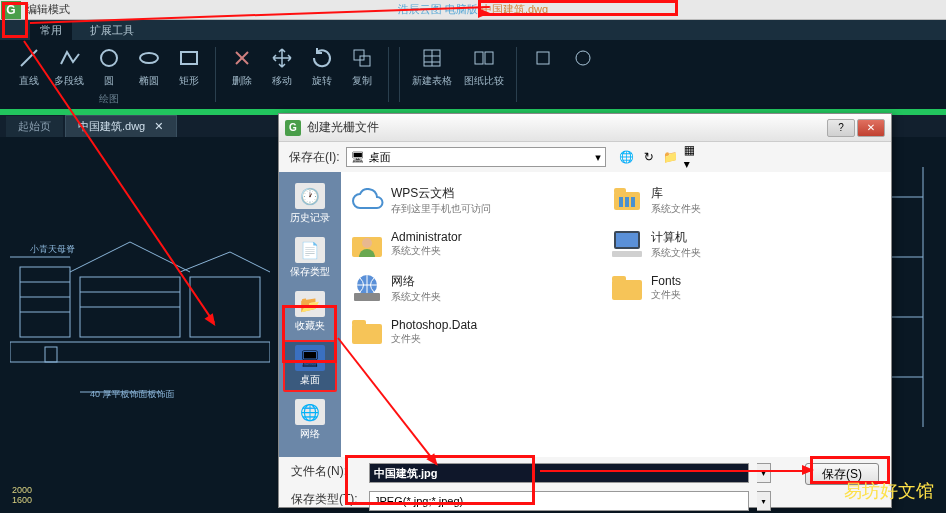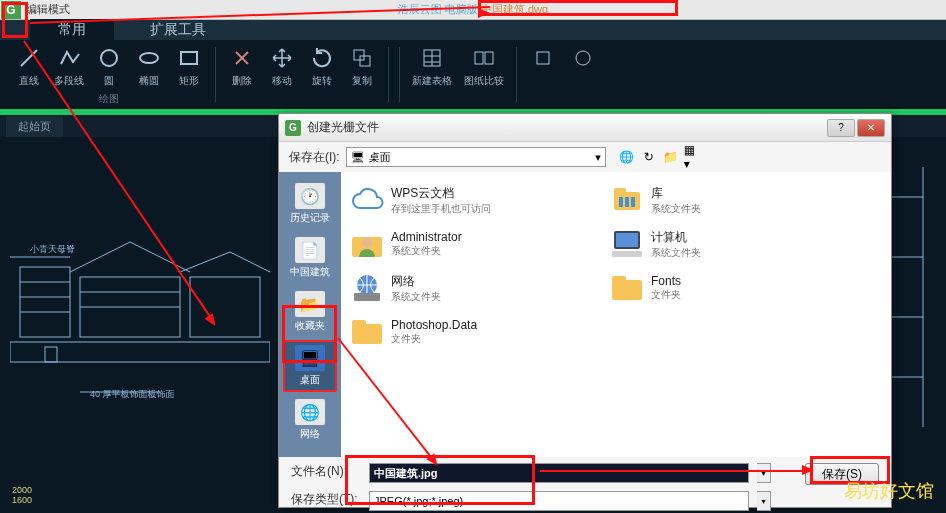--- a/index.html
+++ b/index.html
@@ -7,21 +7,21 @@
   
   
   .topbar { height: 20px; background: #e8e8e8; display: flex; align-items: center; border-bottom: 1px solid #bbb; }
   .app-icon { width: 20px; height: 18px; background: #4a9e4a; margin: 1px; display: flex; align-items: center; justify-content: center; color: #fff; font-size: 12px; font-weight: bold; }
   .mode-label { font-size: 11px; color: #333; margin-left: 4px; }
   .title-center { position: absolute; left: 50%; transform: translateX(-50%); font-size: 11px; color: #5aa9d6; }
   .title-center .orange { color: #d4843a; }
   
   
   .ribbon-tabs { height: 20px; background: #1a2f3e; display: flex; align-items: center; padding-left: 30px; gap: 8px; }
-  .ribbon-tab { font-size: 14px; color: #b0c4d0; padding: 2px 28px; cursor: pointer; }
+  .ribbon-tab { font-size: 11px; color: #b0c4d0; padding: 2px 10px; cursor: pointer; }
   .ribbon-tab.active { background: #0a1824; }
   
   
   .ribbon { height: 75px; background: #0a1824; display: flex; align-items: flex-start; padding: 2px 10px; gap: 4px; border-bottom: 6px solid #22c55e; position: relative; }
   .ribbon-group-wrap { display: flex; flex-direction: column; align-items: center; }
   .ribbon-group { display: flex; gap: 2px; }
   .ribbon-btn { width: 38px; display: flex; flex-direction: column; align-items: center; cursor: pointer; padding: 2px; }
   .ribbon-icon { width: 28px; height: 28px; display: flex; align-items: center; justify-content: center; }
   .ribbon-icon svg { width: 24px; height: 24px; }
   .ribbon-label { font-size: 10px; color: #a0b8c8; margin-top: 2px; }
@@ -225,20 +225,21 @@
           <svg viewBox="0 0 24 24">
             <circle cx="12" cy="12" r="7" stroke="#a8c4d8" fill="none"></circle>
           </svg>
         </div>
       </div>
   </div>
 </div>
 
 <div class="doc-tabs">
   <div class="doc-tab">起始页</div>
+  <div class="doc-tab active"><span>中国建筑.dwg</span> <span style="margin-left:6px;">✕</span></div>
 </div>
 
 <div class="canvas">
   <svg class="drawing" viewBox="0 0 260 210">
     <text x="20" y="55" class="cn-text">小青天母脊</text>
     <line class="building-line" x1="0" y1="60" x2="60" y2="60"></line>
     <rect class="building-line" x="10" y="70" width="50" height="70"></rect>
     <line class="building-line" x1="10" y1="85" x2="60" y2="85"></line>
       <line class="building-line" x1="10" y1="100" x2="60" y2="100"></line>
       <line class="building-line" x1="10" y1="115" x2="60" y2="115"></line>
@@ -288,21 +289,21 @@
     </div>
   </div>
   <div class="dlg-body">
     <div class="sidebar">
       <div class="side-item">
           <div class="side-icon">🕐</div>
           <div class="side-label">历史记录</div>
         </div>
       <div class="side-item">
           <div class="side-icon">📄</div>
-          <div class="side-label">中国建筑</div>
+          <div class="side-label">保存类型</div>
         </div>
       <div class="side-item">
           <div class="side-icon">📂</div>
           <div class="side-label">收藏夹</div>
         </div>
       <div class="side-item selected">
           <div class="side-icon" style="background:#3a70c0;">🖥</div>
           <div class="side-label">桌面</div>
         </div>
       <div class="side-item">

